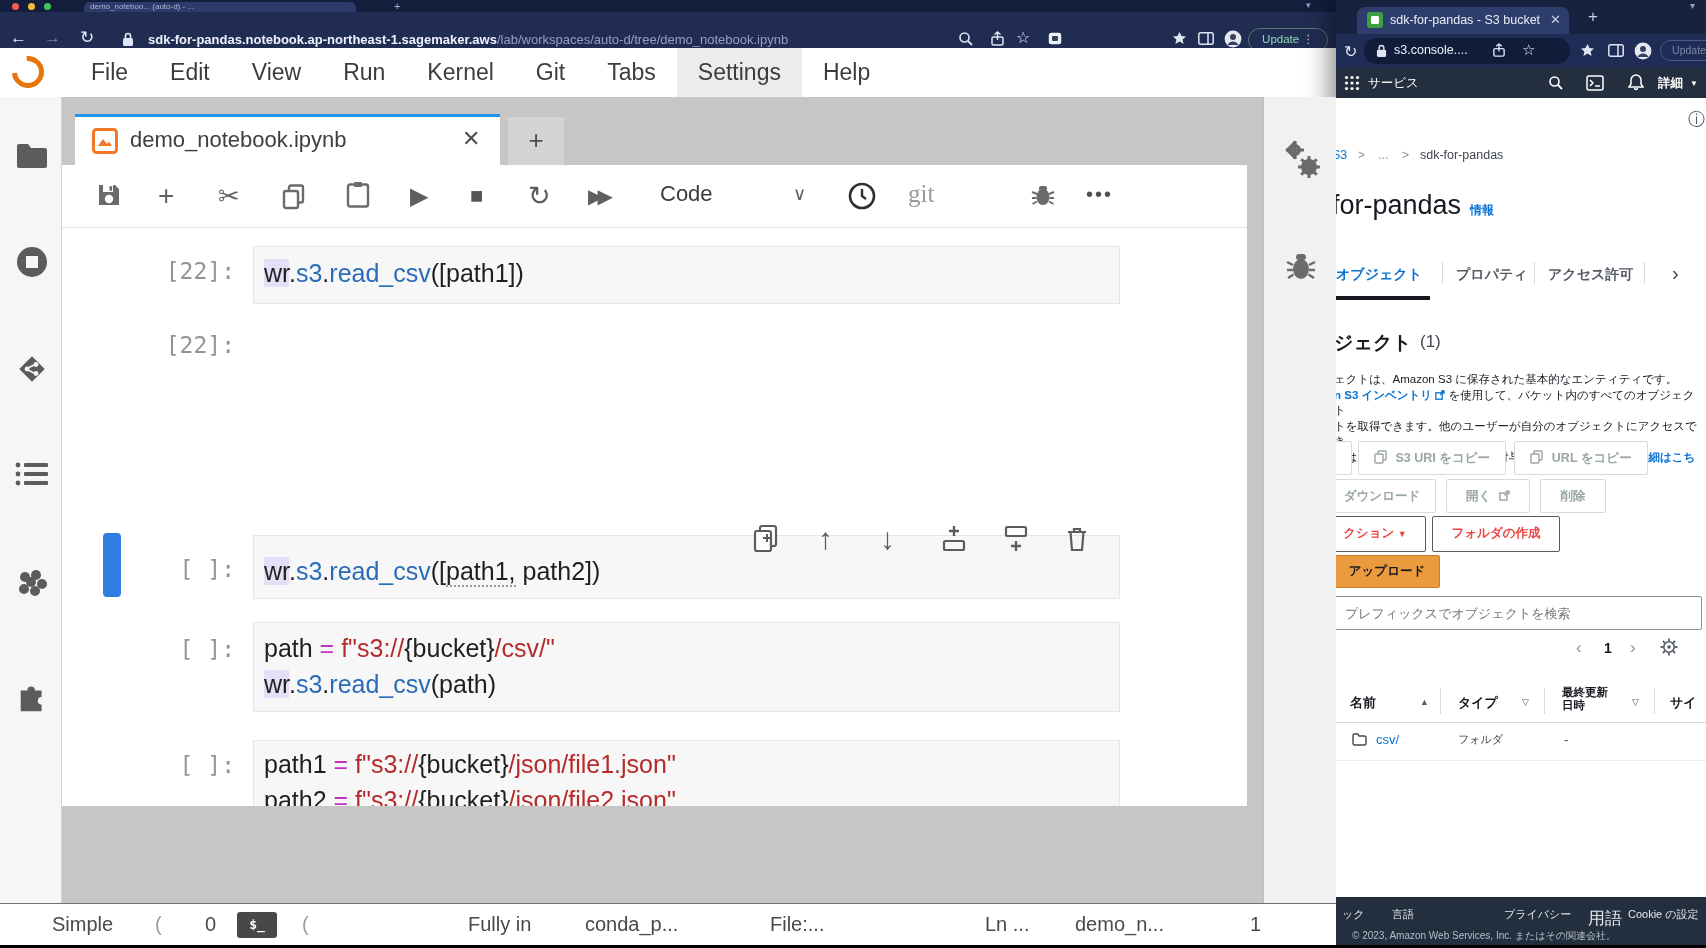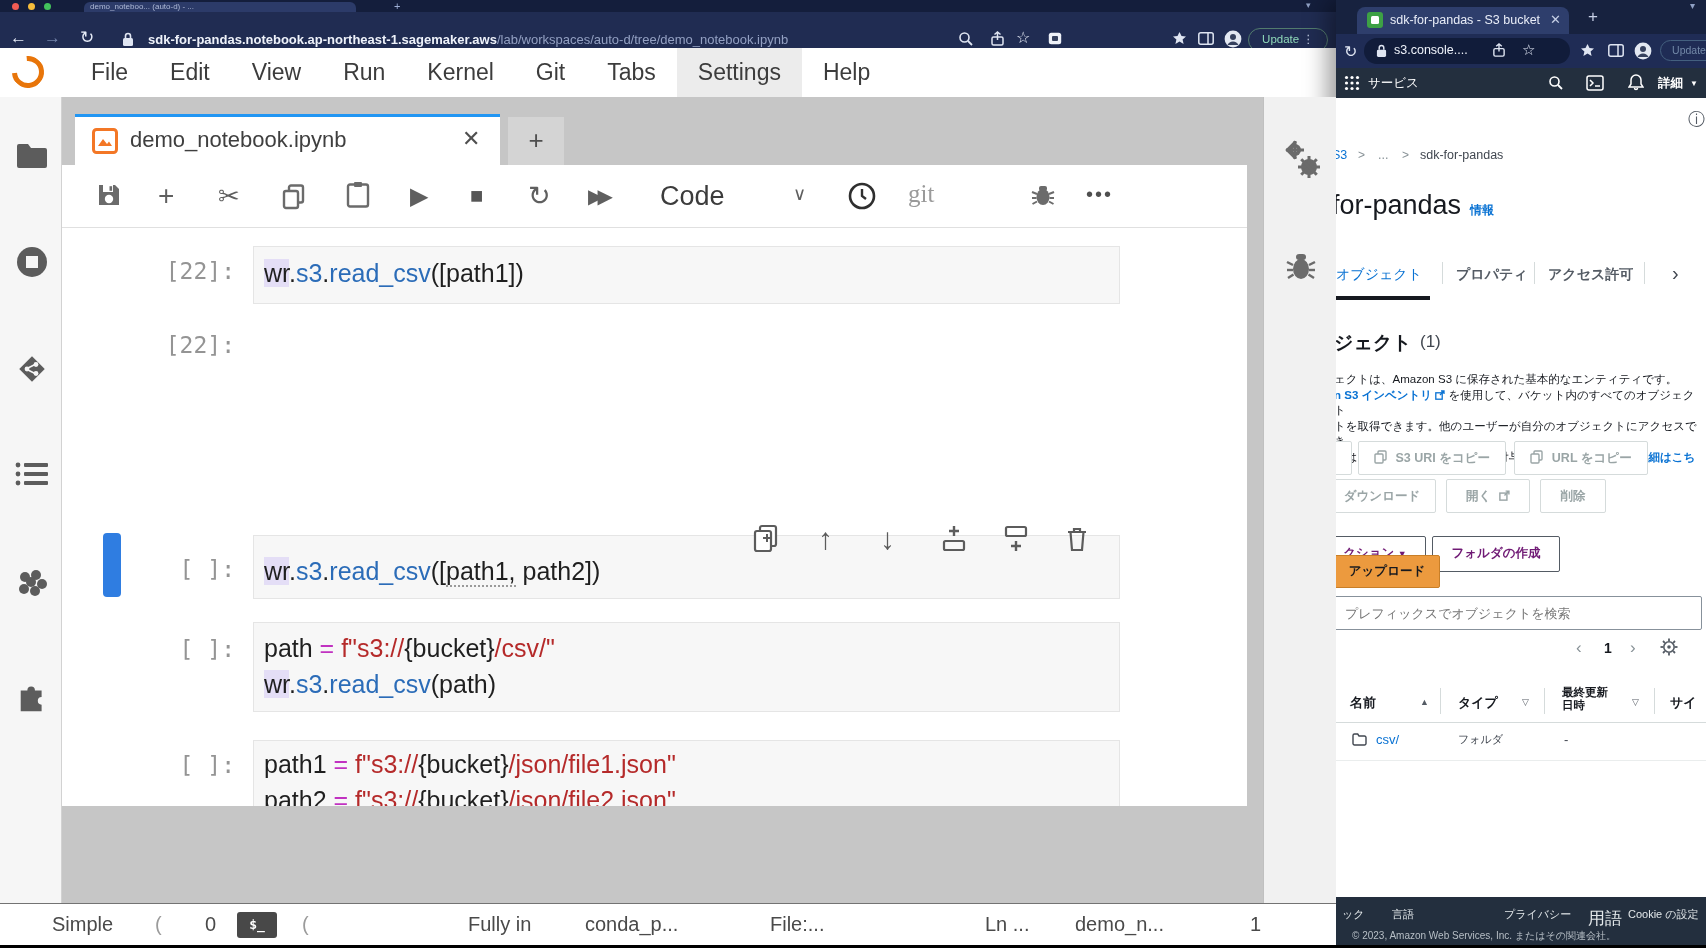--- a/index.html
+++ b/index.html
@@ -58,21 +58,21 @@
   .blackstrip{position:absolute;left:0;top:945px;width:1706px;height:3px;background:#000;}
   
   .win-right{position:absolute;left:1336px;top:0;width:370px;height:948px;background:#fff;box-shadow:-8px 0 22px rgba(0,0,0,.4);overflow:hidden;}
   .r-tabstrip{position:absolute;left:0;top:0;width:370px;height:34px;background:#17223f;}
   .r-tab{position:absolute;left:21px;top:7px;width:212px;height:27px;background:#2e3e6c;border-radius:8px 8px 0 0;}
   .r-urlbar{position:absolute;left:0;top:34px;width:370px;height:34px;background:#1f2c55;}
   .r-pill{position:absolute;left:28px;top:4px;width:206px;height:26px;background:#111c3a;border-radius:13px;}
   .r-awsnav{position:absolute;left:0;top:68px;width:370px;height:30px;background:#232f3e;color:#fff;}
   .aws-txt{position:absolute;white-space:nowrap;}
   .aws-btn{position:absolute;height:34px;border:1px solid #d5dbdb;border-radius:2px;background:#fff;color:#9aa5a6;font-weight:bold;font-size:12.5px;text-align:center;}
-  .aws-btn.dark{border:1.5px solid #545b64;color:#701a75;margin-top:20px;}
+  .aws-btn.dark{border:1.5px solid #545b64;color:#ef4444;}
   .aws-btn.orange{background:#ec9a3e;border:1px solid #c87f28;color:#16191f;}
   .tabsep{position:absolute;width:1px;height:22px;background:#d5dbdb;top:262px;}
   .colsep{position:absolute;width:1px;height:26px;background:#d5dbdb;}
   .r-footer{position:absolute;left:0;top:897px;width:370px;height:51px;background:#232f3e;}
   svg{display:block;}
 </style>
 </head>
 <body>
 
 <div class="screen">
@@ -192,21 +192,21 @@
     <span class="tb" style="left:346px;top:181px">
       <svg width="24" height="28" viewBox="0 0 24 28">
           <rect x="2" y="3.5" width="20" height="22" rx="2" stroke="#6b6b6b" stroke-width="2.4" fill="none"></rect>
           <rect x="8" y="1" width="8" height="5" rx="1" fill="#6b6b6b"></rect>
         </svg>
     </span>
     <span class="tb" style="left:410px;font-size:24px;line-height:26px">▶</span>
     <span class="tb" style="left:470px;font-size:22px;line-height:26px;color:#565656">■</span>
     <span class="tb" style="left:528px;font-size:27px;line-height:26px">↻</span>
     <span class="tb" style="left:588px;font-size:20px;line-height:26px;letter-spacing:-6px">▶▶</span>
-    <span class="tb" style="left:660px;top:181px;font-size:27px;color:#3c3c3c">Code</span>
+    <span class="tb" style="left:660px;top:181px;font-size:22px;color:#3c3c3c">Code</span>
     <span class="tb" style="left:793px;font-size:18px">∨</span>
     <span class="tb" style="left:848px;top:182px;color:#2f2f2f">
       <svg width="28" height="28" viewBox="0 0 28 28">
           <circle cx="14" cy="14" r="12" stroke="#2f2f2f" stroke-width="2.6" fill="none"></circle>
           <path d="M14 7v7l4 3" stroke="#2f2f2f" stroke-width="2.4" fill="none"></path>
         </svg>
     </span>
     <span class="tb" style="left:908px;top:180px;font-family:'Liberation Serif',serif;font-size:25px;color:#9a9a9a">git</span>
     <span class="tb" style="left:1030px;top:182px">
       <svg width="26" height="26" viewBox="0 0 26 26" fill="#6b6b6b">
@@ -477,21 +477,21 @@
       <span class="abs" style="left:-4px;top:148px;font-size:12.5px;color:#0972d3">S3</span>
       <span class="abs" style="left:22px;top:148px;font-size:12px;color:#879196">&gt;</span>
       <span class="abs" style="left:42px;top:148px;font-size:12.5px;color:#879196">...</span>
       <span class="abs" style="left:66px;top:148px;font-size:12px;color:#879196">&gt;</span>
       <span class="abs" style="left:84px;top:148px;font-size:12.5px;color:#414750">sdk-for-pandas</span>
     </div>
 
     <span class="abs" style="left:-4px;top:190px;font-size:27px;color:#16191f">for-pandas</span>
     <span class="abs" style="left:134px;top:202px;font-size:12px;color:#0972d3;font-weight:bold">情報</span>
 
-    <span class="abs" style="left:0px;top:266px;font-size:14px;font-weight:normal;color:#0972d3">オブジェクト</span>
+    <span class="abs" style="left:0px;top:266px;font-size:14px;font-weight:bold;color:#0972d3">オブジェクト</span>
     <div class="abs" style="left:0px;top:296px;width:94px;height:4px;background:#16191f"></div>
     <div class="tabsep" style="left:106px"></div>
     <span class="abs" style="left:120px;top:266px;font-size:14px;font-weight:bold;color:#545b64">プロパティ</span>
     <div class="tabsep" style="left:198px"></div>
     <span class="abs" style="left:212px;top:266px;font-size:14px;font-weight:bold;color:#545b64">アクセス許可</span>
     <div class="tabsep" style="left:308px"></div>
     <span class="abs" style="left:336px;top:262px;font-size:20px;color:#414750">›</span>
 
     <span class="abs" style="left:-2px;top:330px;font-size:19px;font-weight:bold;color:#16191f">ジェクト</span>
     <span class="abs" style="left:84px;top:332px;font-size:17px;color:#414750">(1)</span>

